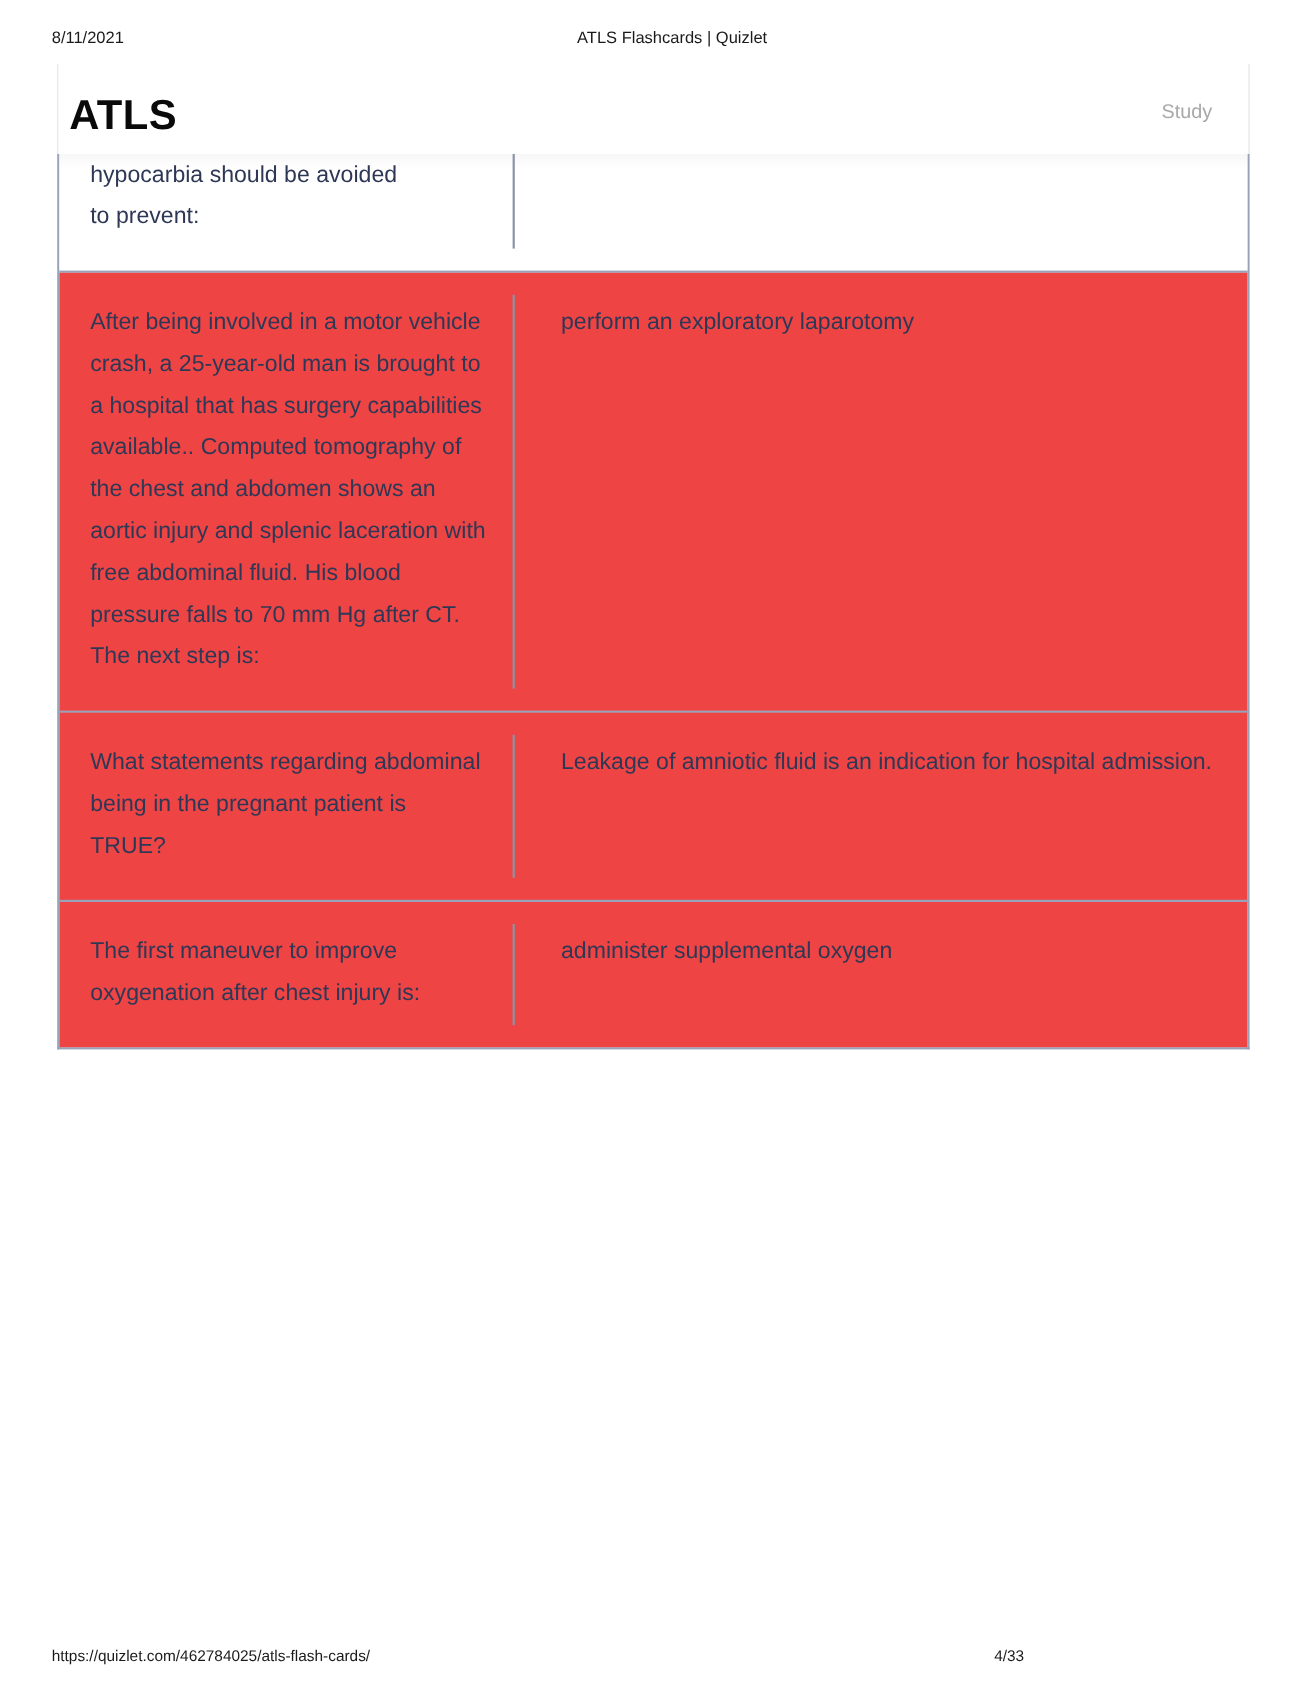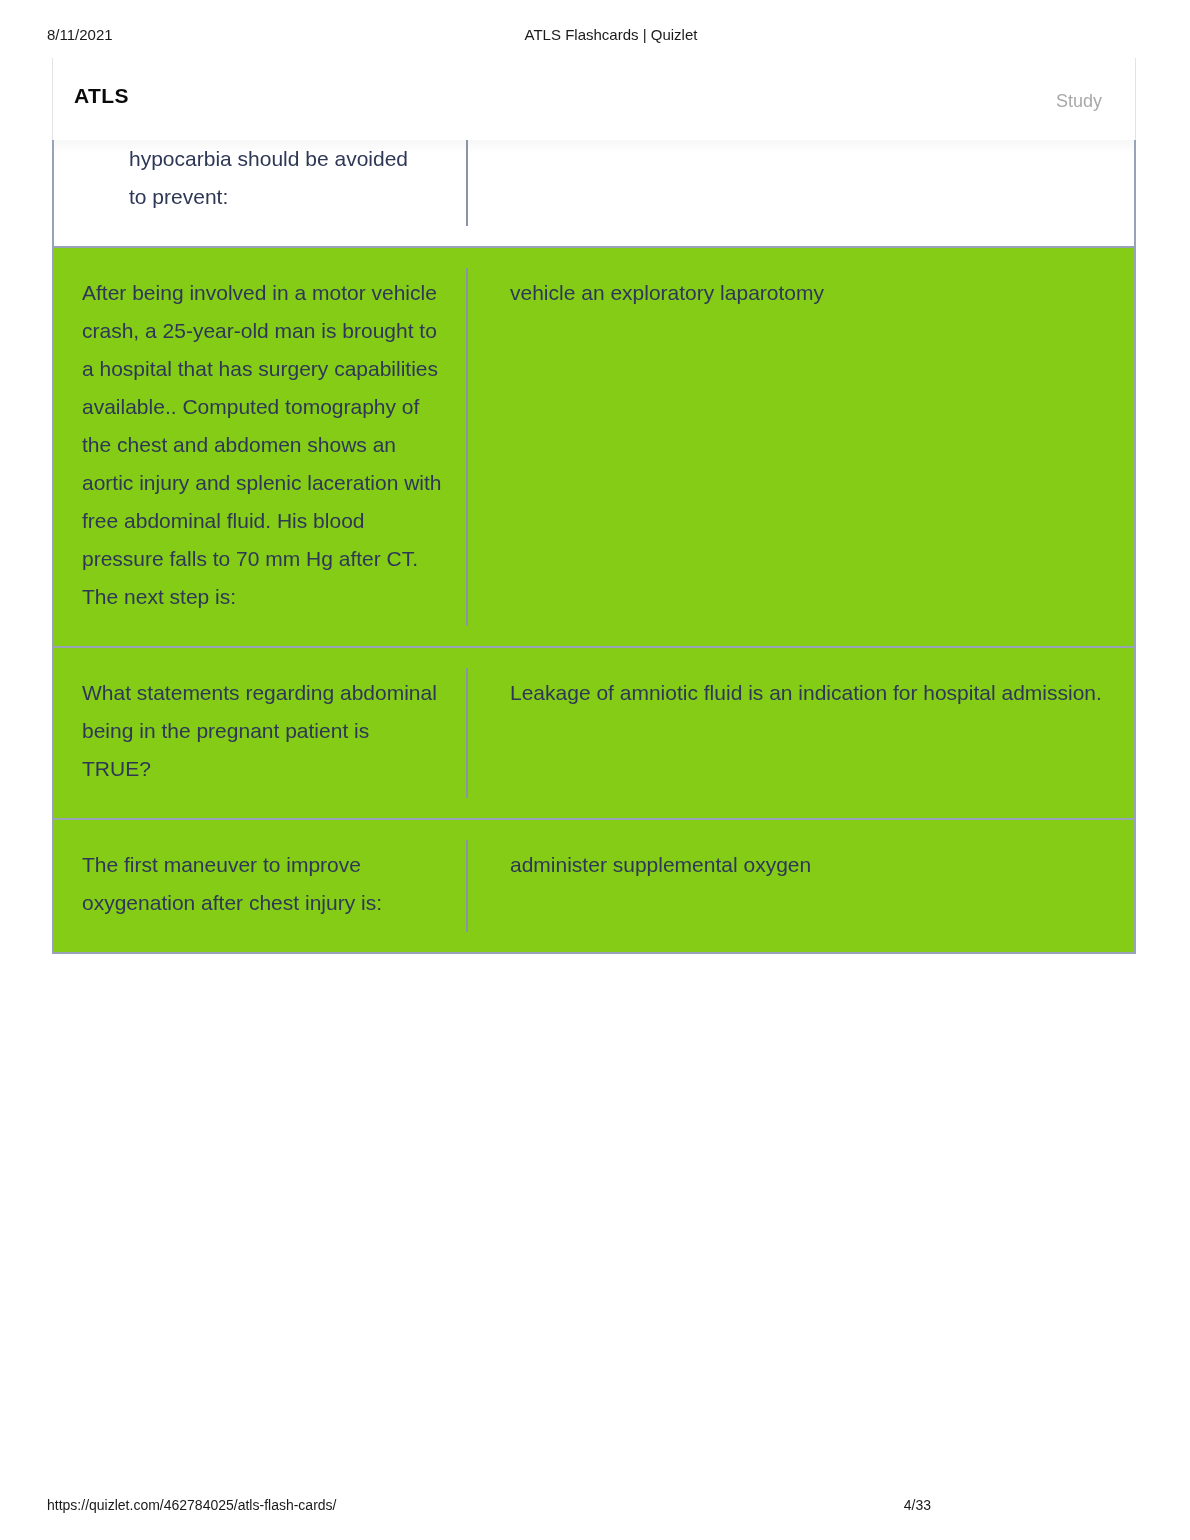--- a/index.html
+++ b/index.html
@@ -58,23 +58,23 @@
     top: 0;
     width: 1084px;
     height: 82px;
     background: #ffffff;
     border-left: 1px solid #e3e3e3;
     border-right: 1px solid #e3e3e3;
     box-sizing: border-box;
   }
   .set-title {
     position: absolute;
-    left: 21px;
+    left: 10px;
     top: 26px;
-    font-size: 21px;
+    font-size: 38px;
     font-weight: bold;
     letter-spacing: 0.4px;
     color: #0a0a0a;
     font-family: "Liberation Sans", sans-serif;
   }
   .set-mode {
     position: absolute;
     right: 33px;
     top: 33px;
     font-size: 18px;
@@ -93,33 +93,32 @@
     border-right: 2px solid #98a2b8;
     border-bottom: 2px solid #98a2b8;
     box-sizing: border-box;
     background: #ffffff;
   }
   .card-row {
     position: relative;
     display: flex;
     border-bottom: 2px solid #98a2b8;
     box-sizing: border-box;
-    background: #84cc16;
+    background: #ef4444;
   }
   .card-row:last-child {
     border-bottom: none;
   }
   
   .card-row.clipped {
     background: linear-gradient(to bottom, #f7f7f8 0px, #ffffff 14px);
   }
   .card-row.clipped .card-term,
   .card-row.clipped .card-def {
     padding-top: 0;
-    margin-left: 47px;
   }
 
   .card-term {
     width: 412px;
     flex: 0 0 412px;
     box-sizing: border-box;
     padding: 26px 24px 30px 28px;
     position: relative;
   }
   .card-def {
@@ -201,21 +200,21 @@
         <div class="card-text"></div>
       </div>
     </div>
 
     <div class="card-row">
       <div class="card-term">
         <div class="card-text">After being involved in a motor vehicle crash, a 25-year-old man is brought to a hospital that has surgery capabilities available.. Computed tomography of the chest and abdomen shows an aortic injury and splenic laceration with free abdominal fluid. His blood pressure falls to 70 mm Hg after CT. The next step is:</div>
       </div>
       <div class="col-divider"></div>
       <div class="card-def">
-        <div class="card-text">vehicle an exploratory laparotomy</div>
+        <div class="card-text">perform an exploratory laparotomy</div>
       </div>
     </div>
 
     <div class="card-row">
       <div class="card-term">
         <div class="card-text">What statements regarding abdominal being in the pregnant patient is TRUE?</div>
       </div>
       <div class="col-divider"></div>
       <div class="card-def">
         <div class="card-text">Leakage of amniotic fluid is an indication for hospital admission.</div>

